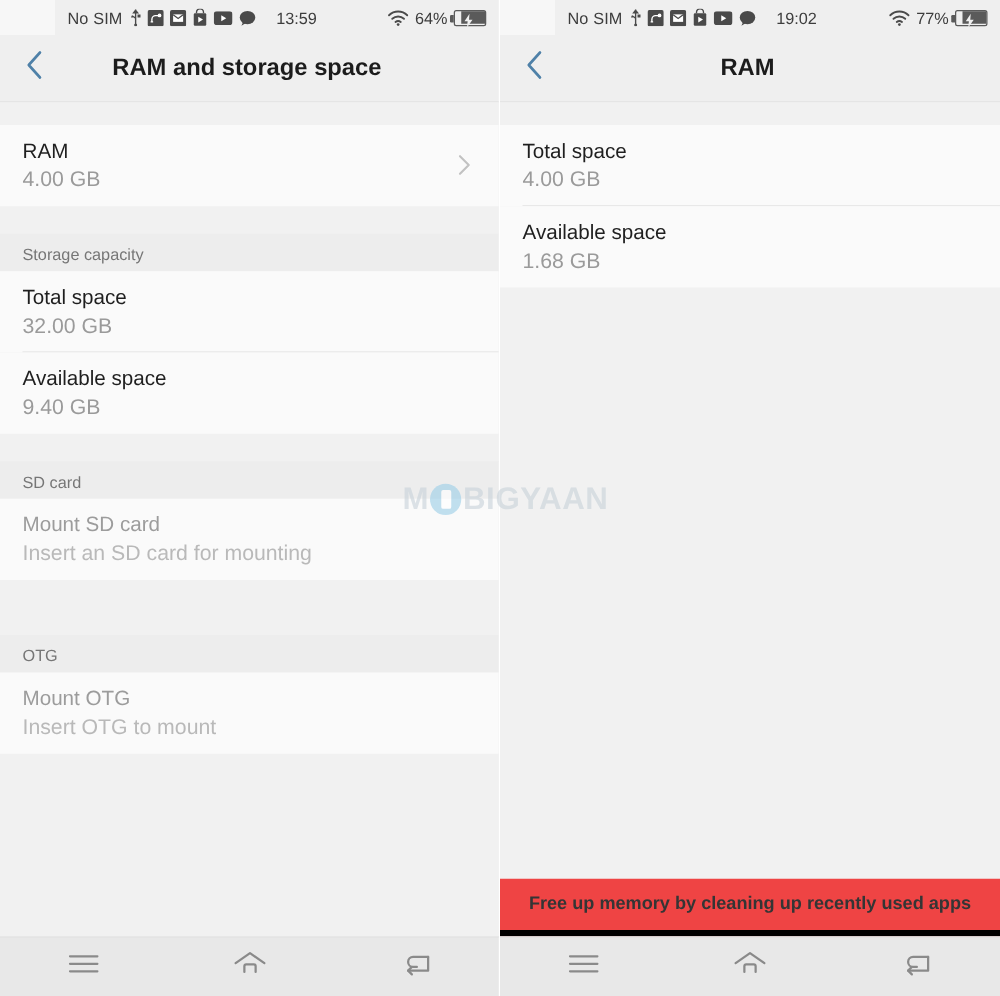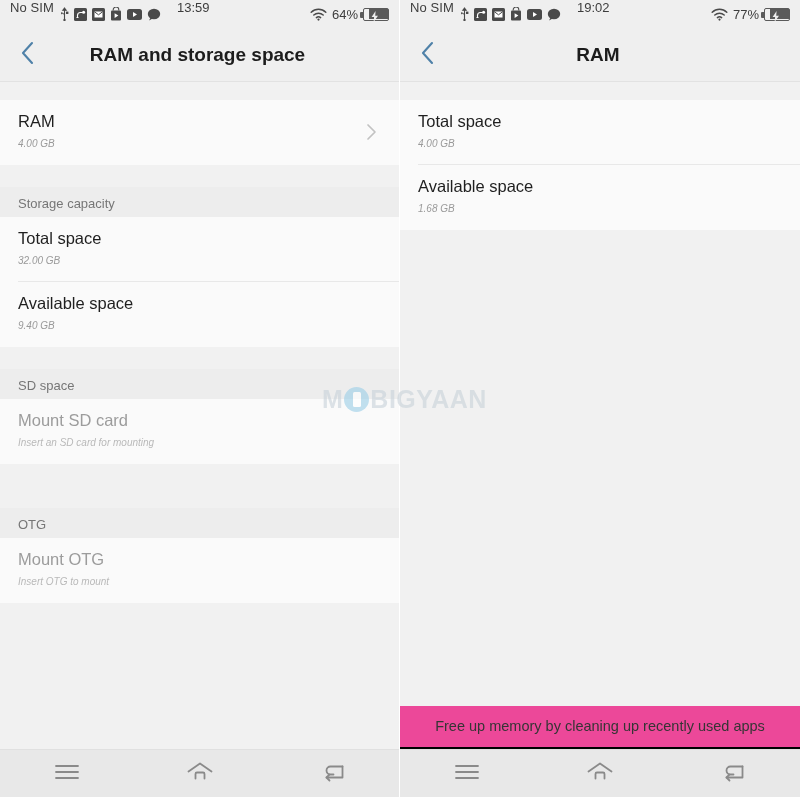--- a/index.html
+++ b/index.html
@@ -15,24 +15,25 @@
     position: relative;
     display: flex; flex-direction: column;
     background: #f7f7f7;
   }
   .phone.left { border-right: 1px solid #ffffff; }
 
   
   .statusbar {
     height: 28px; flex: 0 0 28px;
     background: #efefef;
-    display: flex; 
+    display: flex; align-items: center;
     padding: 0 10px;
     color: #4a4a4a;
     font-size: 13px;
+    margin-left: 44px;
   }
   .sb-carrier { font-size: 13px; color: #3d3d3d; letter-spacing: 0.1px; }
   .sb-icons { display: flex; align-items: center; gap: 5px; margin-left: 6px; }
   .sb-ic { display: inline-flex; align-items: center; justify-content: center; }
   .sb-ic svg { display: block; }
   .sb-time { margin-left: 16px; font-size: 13px; color: #3d3d3d; }
   .sb-right { margin-left: auto; display: flex; align-items: center; gap: 5px; }
   .sb-batt-text { font-size: 13px; color: #3d3d3d; }
   .batt {
     width: 26px; height: 13px;
@@ -93,21 +94,21 @@
     padding: 11px 18px 12px 18px;
     position: relative;
     display: flex; align-items: center;
     min-height: 50px;
   }
   .row .texts { flex: 1 1 auto; }
   .row .title {
     font-size: 16.5px; color: #1f1f1f; line-height: 21px;
   }
   .row .sub {
-    font-size: 10px; color: #9a9a9a; line-height: 19px; margin-top: 2px; font-style: italic;
+    font-size: 17px; color: #9a9a9a; line-height: 19px; margin-top: 2px;
   }
   .row.disabled .title { color: #9c9c9c; }
   .row.disabled .sub { color: #b9b9b9; }
   .row.has-divider::after {
     content: ""; position: absolute; left: 18px; right: 0; bottom: 0;
     height: 1px; background: #e8e8e8;
   }
   .chev {
     flex: 0 0 auto; margin-left: 10px; margin-right: 4px;
     display: flex; align-items: center;
@@ -116,26 +117,27 @@
   .section-header {
     background: #ededed;
     padding: 9px 18px 6px 18px;
     font-size: 13px;
     color: #767676;
   }
 
   
   .spacer { flex: 1 1 auto; background: #f1f1f1; }
   .footer-note {
-    background: #ec4899;
+    background: #ef4444;
     text-align: center;
     font-size: 14.5px;
     color: #353535;
     padding: 12px 10px 13px 10px;
-    border-bottom: 2px solid #000000;
+    border-bottom: 5px solid #000000;
+    font-weight: bold;
   }
   .clear-btn {
     background: #f3f3f3;
     text-align: center;
     font-size: 17px;
     color: #3d8fd1;
     padding: 14px 10px 16px 10px;
     cursor: pointer;
   }
 
@@ -291,21 +293,21 @@
       </div>
 
       <div class="row">
         <div class="texts">
           <div class="title">Available space</div>
           <div class="sub">9.40 GB</div>
         </div>
       </div>
 
       <div class="gap g2"></div>
-      <div class="section-header">SD space</div>
+      <div class="section-header">SD card</div>
 
       <div class="row disabled">
         <div class="texts">
           <div class="title">Mount SD card</div>
           <div class="sub">Insert an SD card for mounting</div>
         </div>
       </div>
 
       <div class="gap g2"></div>
 

